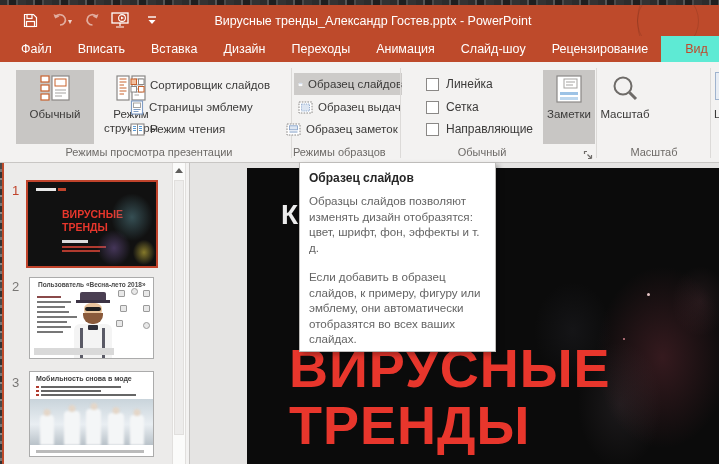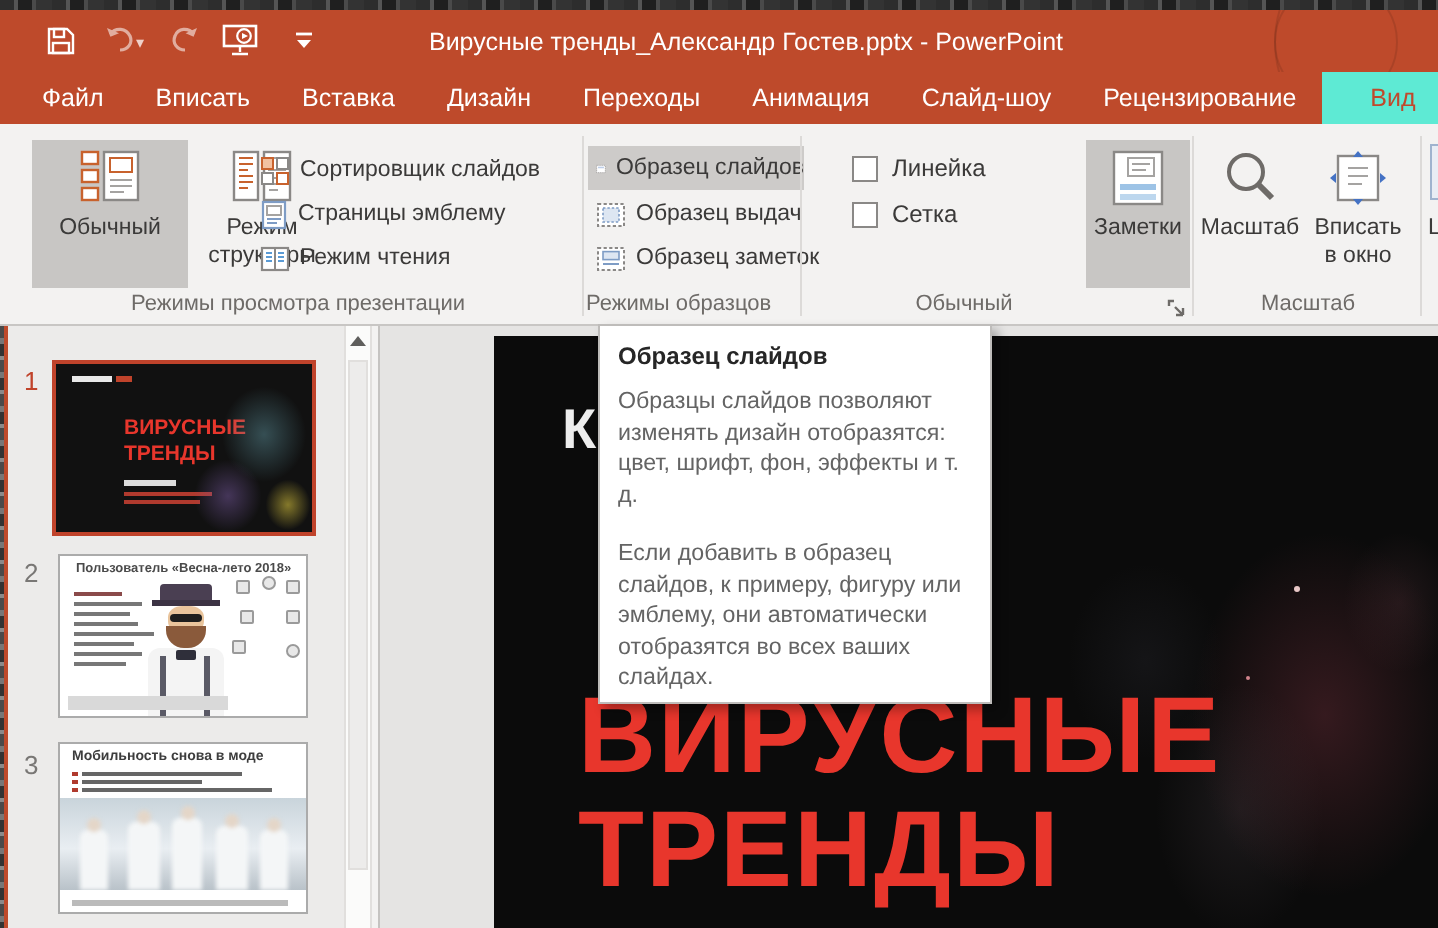--- a/index.html
+++ b/index.html
@@ -210,38 +210,42 @@
       </svg>
       <span>Образец слайдов</span>
     </div>
     <div class="smallbtn" style="left:294px;top:34px;padding-left:4px;">
       <svg width="15" height="13" viewBox="0 0 15 13">
         <rect x="1" y="1" width="13" height="11" fill="#fff" stroke="#8A8886" stroke-width="1" stroke-dasharray="1.6 1.2"></rect>
         <rect x="3.5" y="3" width="8" height="7" fill="#DDE6F2" stroke="#7E9CC5" stroke-width="0.8" stroke-dasharray="1.2 1"></rect>
       </svg>
       <span>Образец выдач</span>
     </div>
-    <div class="smallbtn" style="left:294px;top:56px;padding-left:4px;">
+    <div class="smallbtn" style="left:282px;top:56px;padding-left:4px;">
       <svg width="15" height="13" viewBox="0 0 15 13">
         <rect x="1" y="1" width="13" height="11" fill="#fff" stroke="#8A8886" stroke-width="1" stroke-dasharray="1.6 1.2"></rect>
         <rect x="3.5" y="2.8" width="8" height="4" fill="#DDE6F2" stroke="#7E9CC5" stroke-width="0.8"></rect>
         <path d="M3.5 9 H11.5" stroke="#7E9CC5" stroke-width="1"></path>
       </svg>
       <span>Образец заметок</span>
     </div>
     <div class="glabel" style="left:293px;width:84px;">Режимы образцов</div>
     <div class="gdiv" style="left:400px;"></div>
 
     <div class="chkrow" style="left:426px;top:11px;">
       <div class="chk"></div>
       <span>Линейка</span>
     </div>
     <div class="chkrow" style="left:426px;top:34px;">
       <div class="chk"></div>
       <span>Сетка</span>
+    </div>
+    <div class="chkrow" style="left:426px;top:56px;">
+      <div class="chk"></div>
+      <span>Направляющие</span>
     </div>
 
     <div class="bigbtn on" style="left:543px;width:52px;">
       <svg width="30" height="30" viewBox="0 0 30 30">
         <rect x="3" y="2" width="24" height="26" fill="#fff" stroke="#8A8886" stroke-width="1.2"></rect>
         <rect x="10" y="5" width="13" height="9" fill="none" stroke="#A5A3A1" stroke-width="1"></rect>
         <path d="M12 8 H21 M12 11 H19" stroke="#A5A3A1" stroke-width="1"></path>
         <rect x="6" y="18" width="18" height="3" fill="#9DC3E6"></rect>
         <rect x="6" y="23" width="18" height="3" fill="#BDD7EE"></rect>
       </svg>
@@ -256,31 +260,20 @@
       </svg>
     </div>
     <div class="gdiv" style="left:596px;"></div>
 
     <div class="bigbtn" style="left:601px;width:48px;">
       <svg width="30" height="30" viewBox="0 0 30 30">
         <circle cx="13" cy="12" r="8.5" fill="none" stroke="#6E6B68" stroke-width="2"></circle>
         <path d="M19.5 18.5 L26 25" stroke="#6E6B68" stroke-width="3"></path>
       </svg>
       <span>Масштаб</span>
-    </div>
-    <div class="bigbtn" style="left:651px;width:56px;">
-      <svg width="30" height="30" viewBox="0 0 30 30">
-        <rect x="5" y="4" width="20" height="22" fill="#fff" stroke="#8A8886" stroke-width="1.2"></rect>
-        <path d="M10 10 H20 M10 14 H20 M10 18 H17" stroke="#A5A3A1" stroke-width="1"></path>
-        <path d="M15 0.5 L12.5 3.5 H17.5 Z" fill="#4472C4" transform="translate(0,1)"></path>
-        <path d="M15 29.5 L12.5 26.5 H17.5 Z" fill="#4472C4" transform="translate(0,-1)"></path>
-        <path d="M1 15 L4 12.5 V17.5 Z" fill="#4472C4"></path>
-        <path d="M29 15 L26 12.5 V17.5 Z" fill="#4472C4"></path>
-      </svg>
-      <span style="width:52px;">Вписать в окно</span>
     </div>
     <div class="glabel" style="left:598px;width:112px;">Масштаб</div>
     <div class="gdiv" style="left:710px;"></div>
     <div class="frag" style="left:714px;top:46px;">Ц</div>
     <div class="abs" style="left:715px;top:10px;width:4px;height:26px;background:#E8EDF4;border:1px solid #9FB3CE;"></div>
   </div>
 
   <div class="abs edge-speckle"></div>
   <div class="abs edge-red"></div>
 

